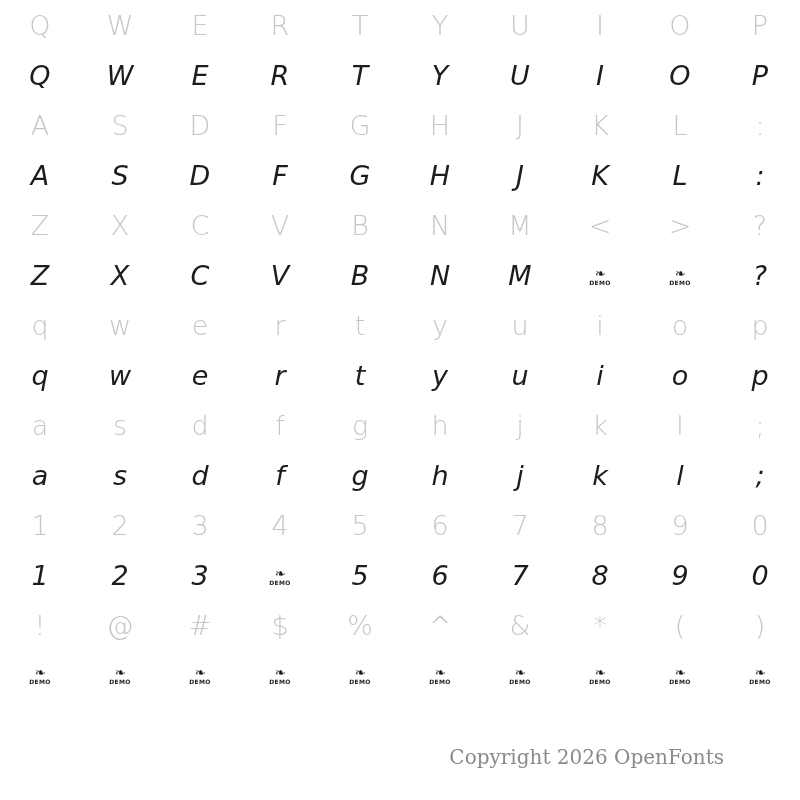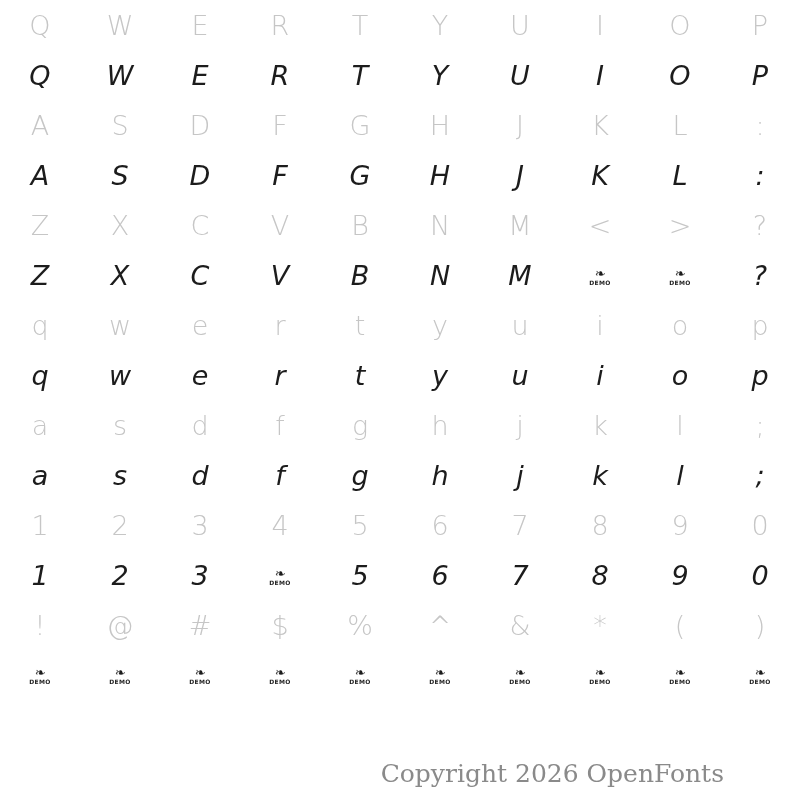--- a/index.html
+++ b/index.html
@@ -79,22 +79,22 @@
     font-family: "DejaVu Sans", sans-serif;
     font-weight: 700;
     line-height: 1;
   }
 
   .bottom-row .cell { height: 48px; }
 
   #copyright {
     position: absolute;
     right: 76px;
-    bottom: 12px;
-    font-size: 25px;
+    bottom: 31px;
+    font-size: 20px;
     color: #8a8a8a;
     font-family: "DejaVu Serif", serif;
     white-space: nowrap;
   }
 </style>
 </head>
 <body>
 
 <div id="specimen">
     <div class="grid row-ref">

